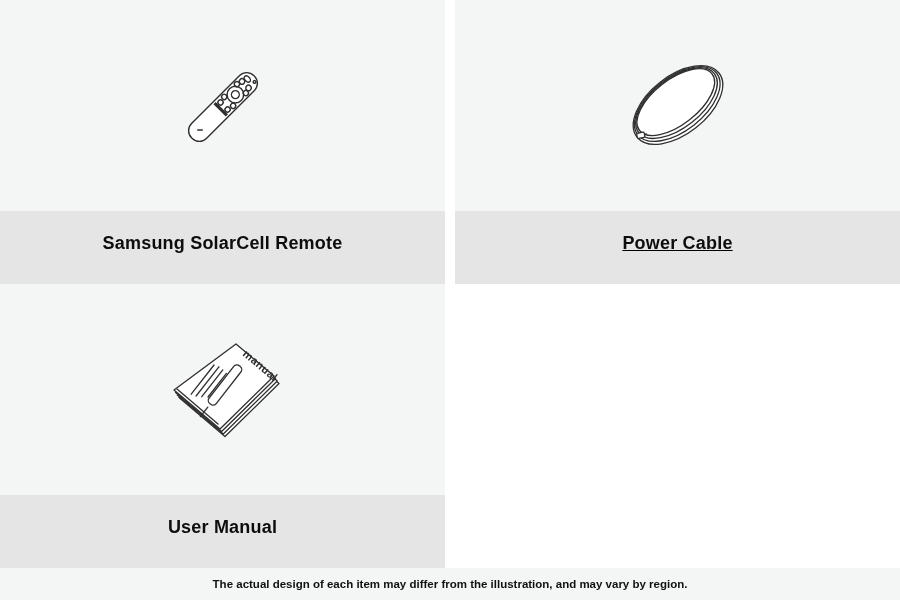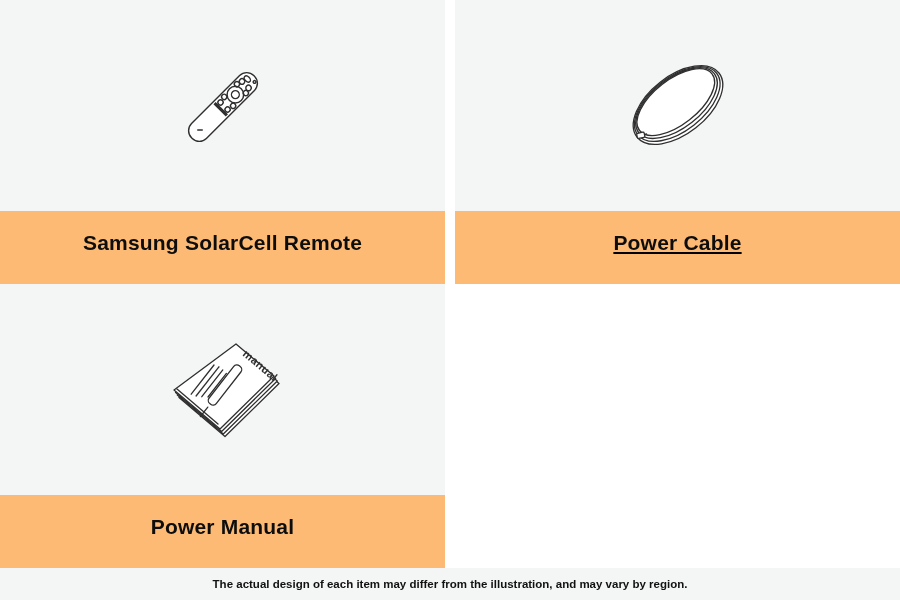--- a/index.html
+++ b/index.html
@@ -18,25 +18,25 @@
   .cell-manual { left: 0; top: 284px; }
   .panel {
     width: 445px; height: 211px;
     background: #f4f5f5;
     display: flex; align-items: center; justify-content: center;
   }
   .caption {
     width: 445px; height: 73px;
     display: flex; align-items: center; justify-content: center;
     padding-bottom: 9px;
-    font-size: 21px;
+    font-size: 18px;
     font-weight: 700;
     color: #0d0d0d;
     letter-spacing: 0.2px;
-    background: #fdba74;
+    background: #e5e5e5;
   }
   .footer {
     position: absolute; left: 0; top: 568px;
     width: 900px; height: 32px;
     background: #f4f5f5;
     display: flex; align-items: center; justify-content: center;
     font-size: 11.5px;
     font-weight: 700;
     color: #111111;
   }
@@ -122,20 +122,20 @@
           <line x1="28.2" y1="54.2" x2="51" y2="25"></line>
           <line x1="33.1" y1="56" x2="55.9" y2="26.8"></line>
           <line x1="38.8" y1="56.7" x2="59.8" y2="29.9"></line>
           <line x1="45" y1="57" x2="63.4" y2="33.4"></line>
           <line x1="44.8" y1="67.1" x2="37.4" y2="76.5"></line>
 
           <text transform="translate(79,15) rotate(40)" font-size="11" font-weight="bold" fill="#2f2f2f" stroke="none" letter-spacing="0.5">manual</text>
         </g>
       </svg>
     </div>
-    <div class="caption">Power Manual</div>
+    <div class="caption">User Manual</div>
   </div>
 
   <div class="footer">
     <span>The actual design of each item may differ from the illustration, and may vary by region.</span>
   </div>
 
 </div>
 
 </body></html>

